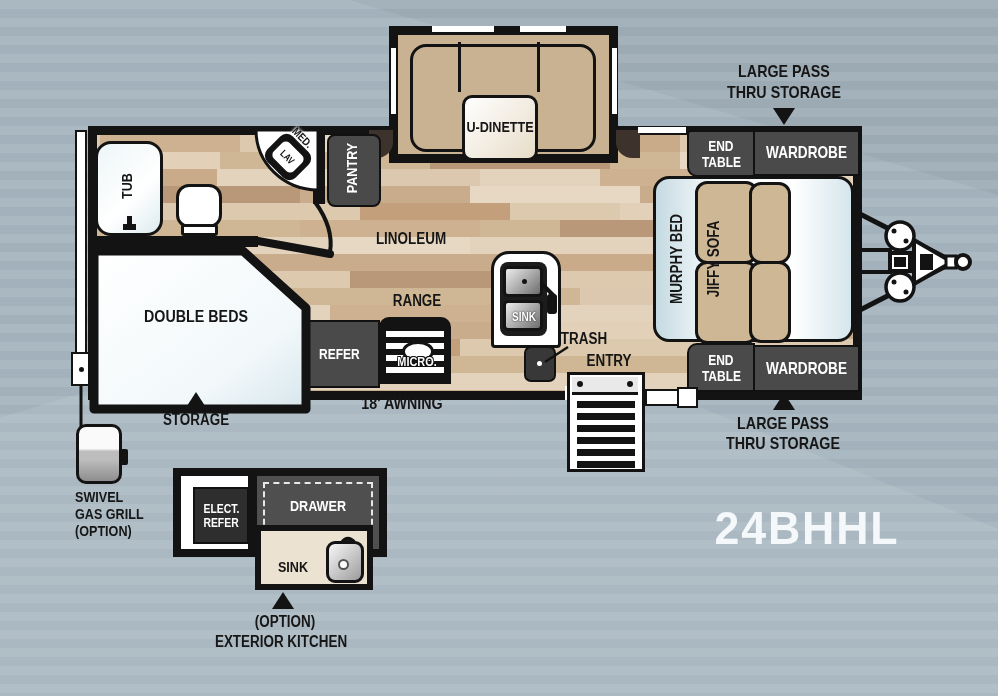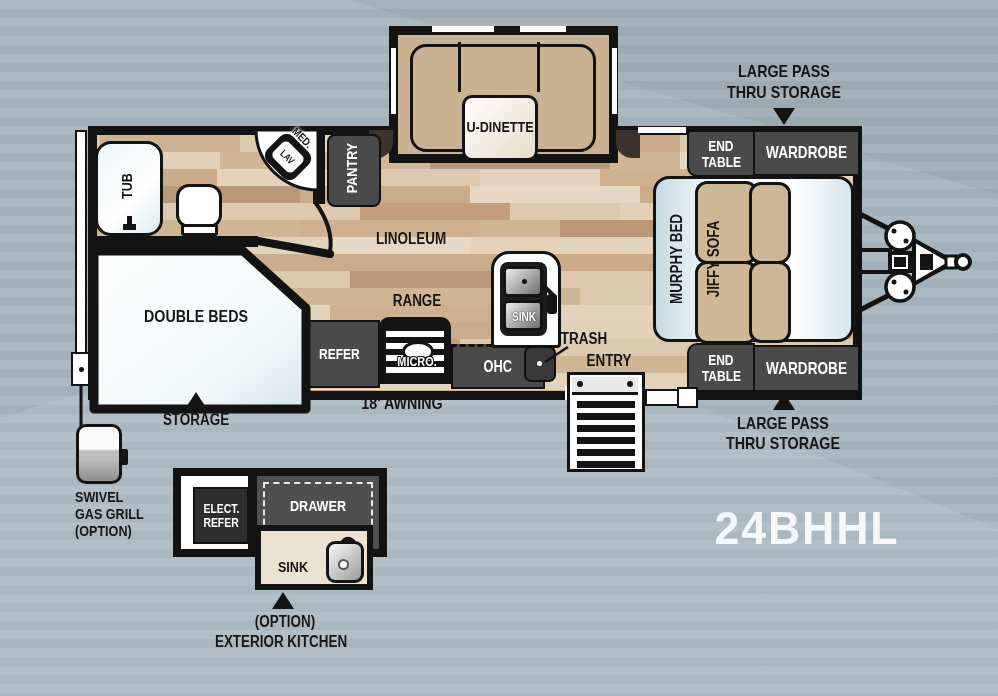--- a/index.html
+++ b/index.html
@@ -175,23 +175,20 @@
   <div class="cab" style="left:753px;top:345px;width:103px;height:43px;">
     <div class="cl" style="font-size:17px;">WARDROBE</div>
   </div>
 
   <div class="cab refer">
     <div class="cl" style="font-size:15px;">REFER</div>
   </div>
   <div class="rangeunit"></div>
   <div class="grate"></div>
   <div class="grate-oval"></div>
-  <div class="cab ohc">
-    <div class="cl" style="font-size:16px;">OHC</div>
-  </div>
   <div class="trash"></div>
   <div class="island"></div>
   <div class="sinkframe"></div>
   <div class="basin b1"></div>
   <div class="basin b2"></div>
   <div class="cab pantry"></div>
 
   <div class="tub"></div>
   <div class="bowl"></div>
   <div class="tbase"></div>

